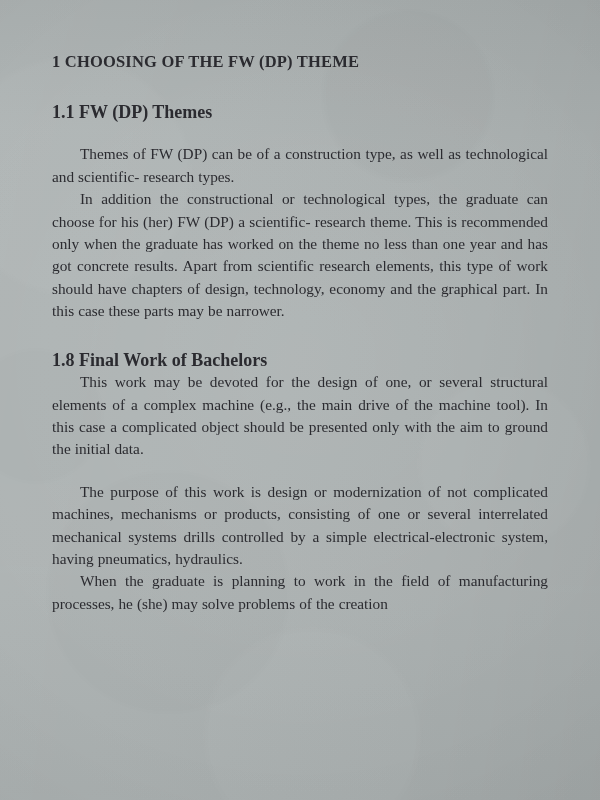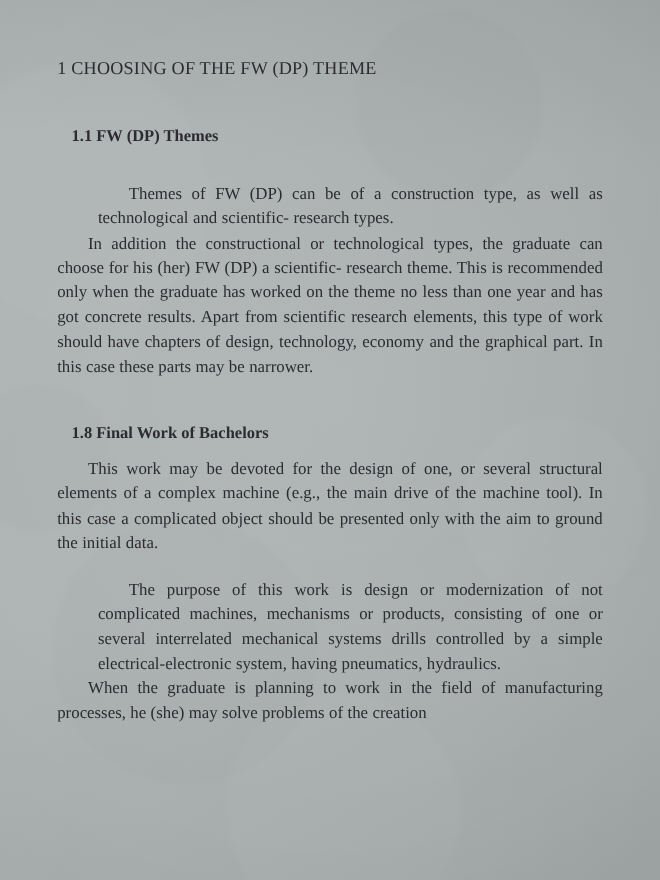--- a/index.html
+++ b/index.html
@@ -42,47 +42,47 @@
   .content {
     position: absolute;
     left: 52px;
     top: 0;
     width: 496px;
     height: 800px;
   }
 
   h1.chapter-title {
     font-size: 16.5px;
-    font-weight: normal;
+    font-weight: bold;
     letter-spacing: 0.2px;
     margin: 0;
     padding-top: 52px;
     line-height: 1.2;
   }
 
   h2.section-title {
-    font-size: 15px;
+    font-size: 18px;
     font-weight: bold;
-    margin: 13px;
+    margin: 0;
     line-height: 1.2;
   }
 
   h2.sec-1-1 { padding-top: 30px; }
   h2.sec-1-2 { padding-top: 27px; }
 
   p.body {
     font-size: 15.3px;
     line-height: 1.465;
     margin: 0;
     text-align: justify;
     text-indent: 28px;
     word-spacing: 0.2px;
   }
 
-  p.first-after-head { padding-top: 20px; margin-left: 37px; }
+  p.first-after-head { padding-top: 20px; }
 
   
   p.clipped { overflow: hidden; }
 
   .blur-soft { filter: blur(0.18px); }
 </style>
 </head>
 <body>
 
 <div class="page">

